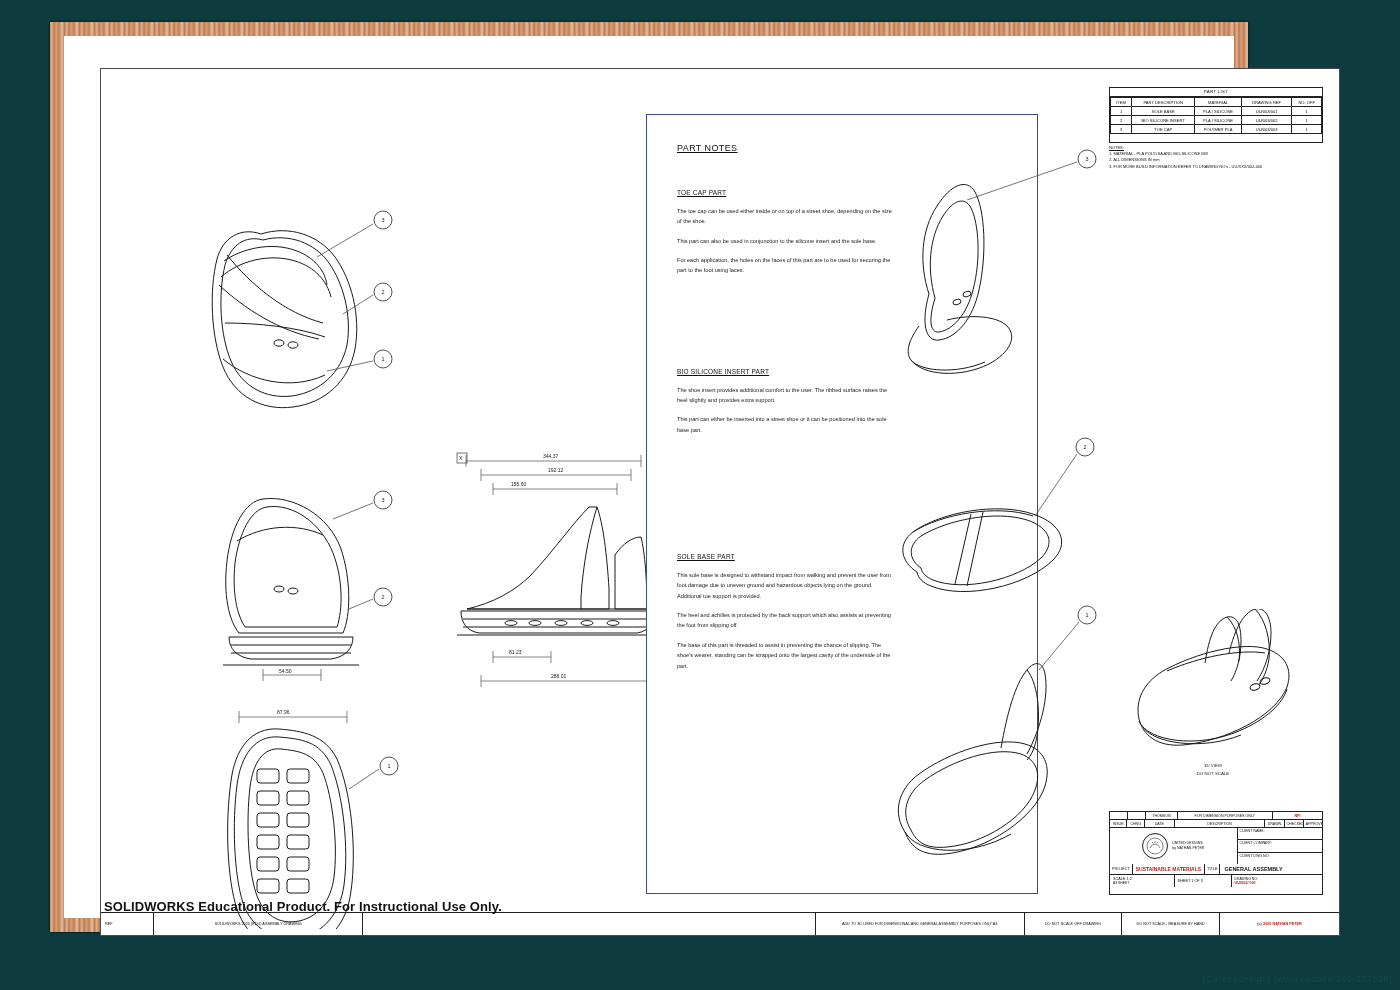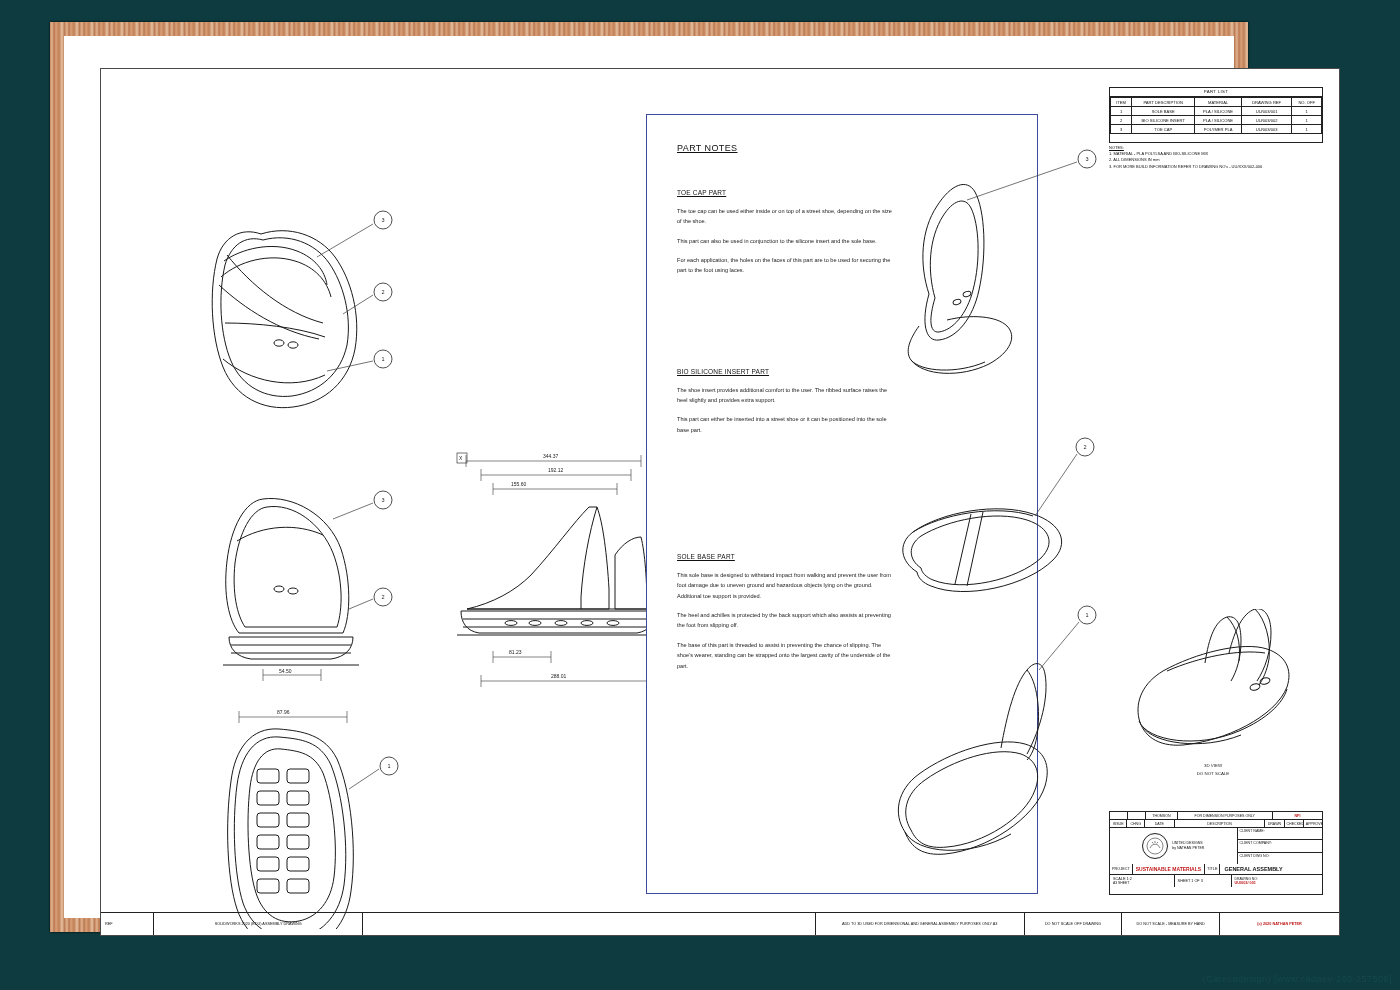--- a/index.html
+++ b/index.html
@@ -444,17 +444,18 @@
         <div class="bs-cell" style="width:18%;justify-content:center">SOLIDWORKS 2020 (EDU) ASSEMBLY DRAWING</div>
         <div class="bs-cell" style="width:40%"></div>
         <div class="bs-cell" style="width:18%;justify-content:center">ADD TO 3D USED FOR DIMENSIONAL AND GENERAL ASSEMBLY PURPOSES ONLY    A3</div>
         <div class="bs-cell" style="width:8%;justify-content:center">DO NOT SCALE OFF DRAWING</div>
         <div class="bs-cell" style="width:8%;justify-content:center">DO NOT SCALE - MEASURE BY HAND</div>
         <div class="bs-cell" style="width:10%;justify-content:center;border-right:none;color:#c01818;font-weight:bold">(c) 2020 NATHAN PETER</div>
       </div>
 
     </div>
 
+    <div id="edu-banner">SOLIDWORKS Educational Product. For Instructional Use Only.</div>
 
   </div>
 </div>
 
 <div id="watermark">(Carecadesign) [www.cadaev-260-257508]</div>
 
 </body></html>

